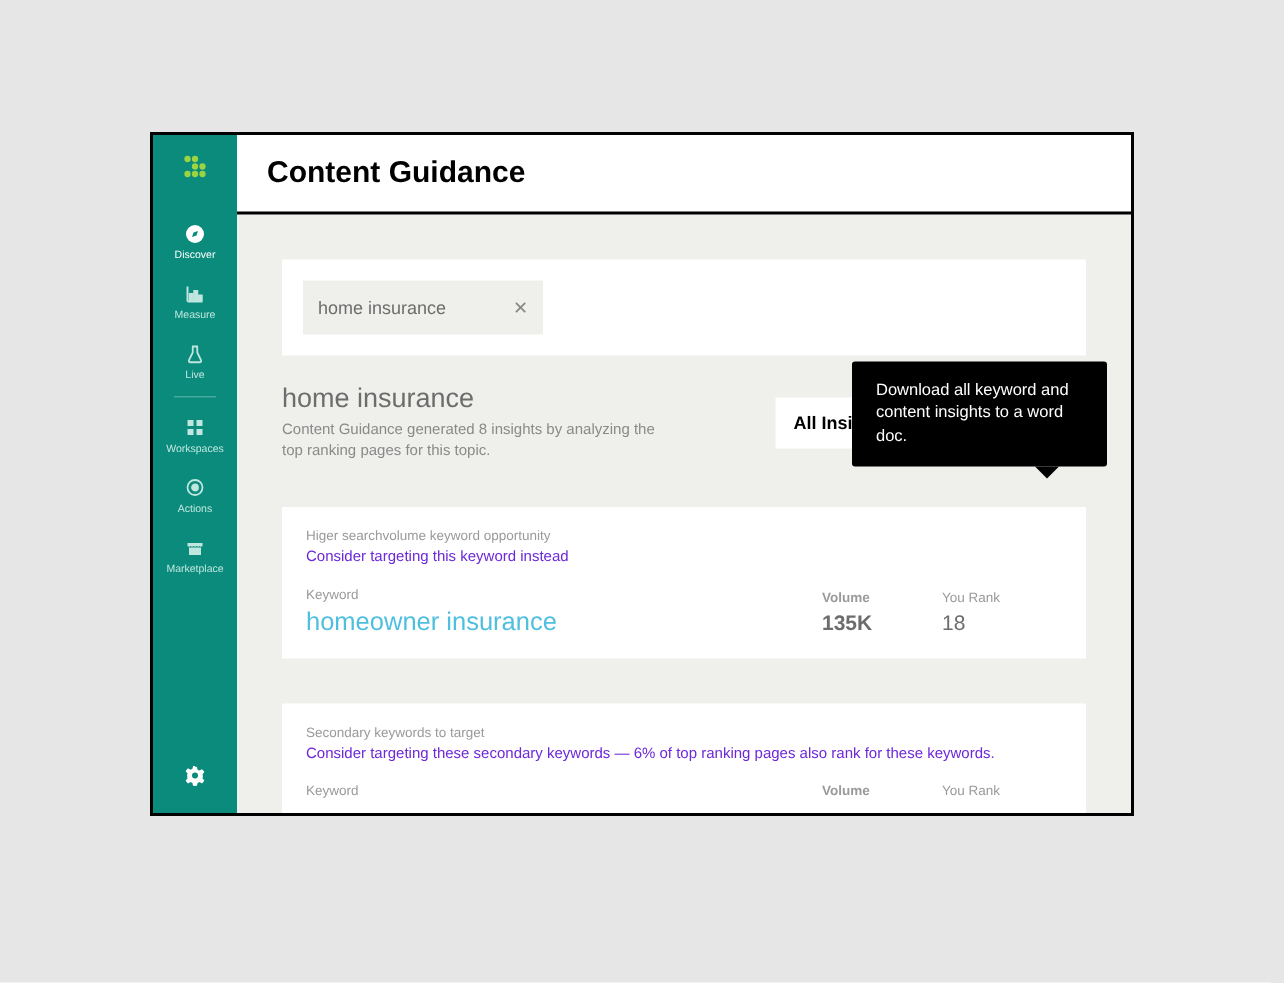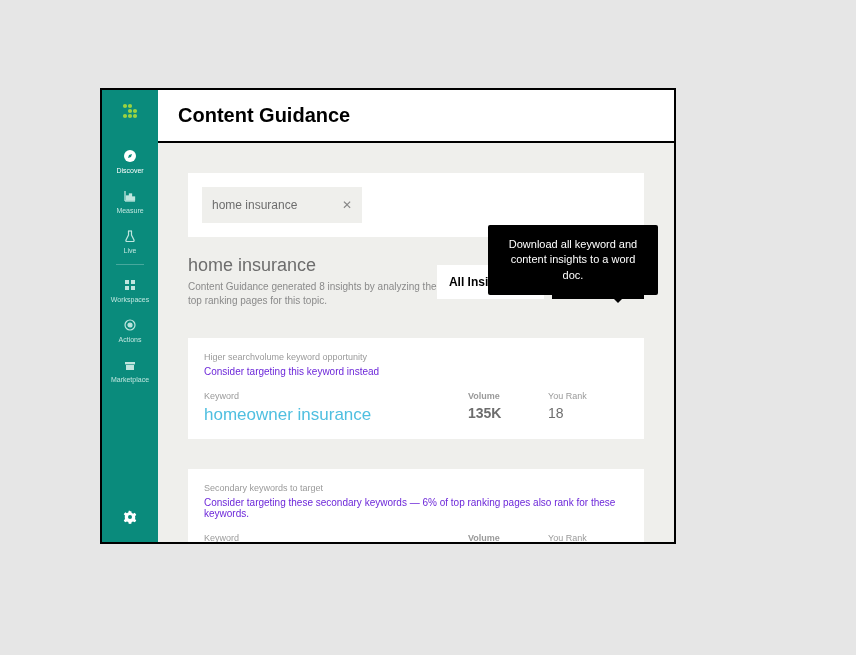--- a/index.html
+++ b/index.html
@@ -7,21 +7,21 @@
     background: #e6e6e6;
     font-family: -apple-system, BlinkMacSystemFont, "Segoe UI", Arial, sans-serif;
     width: 856px;
     height: 655px;
     position: relative;
   }
   .app {
     position: absolute;
     top: 88px;
     left: 100px;
-    width: 576px;
+    width: 656px;
     height: 456px;
     background: #fff;
     border: 2px solid #000;
     display: flex;
     overflow: hidden;
   }
   .sidebar {
     width: 56px;
     background: #0a8b7c;
     display: flex;
@@ -148,29 +148,28 @@
     background: #000;
     color: #fff;
     padding: 10px 14px;
     font-size: 12px;
     font-weight: 600;
     cursor: pointer;
     border: none;
   }
   .tooltip {
     position: absolute;
-    top: 82px;
+    top: 98px;
     right: 16px;
     background: #000;
     color: #fff;
     font-size: 11px;
     line-height: 1.4;
     padding: 12px 16px;
     width: 170px;
-    text-align: center;
     border-radius: 2px;
   }
   .tooltip::after {
     content: "";
     position: absolute;
     bottom: -8px;
     right: 32px;
     border-left: 8px solid transparent;
     border-right: 8px solid transparent;
     border-top: 8px solid #000;
@@ -186,20 +185,21 @@
     margin-bottom: 4px;
   }
   .insight-title {
     font-size: 10px;
     font-weight: 400;
     color: #6d28d9;
     margin-bottom: 14px;
   }
   .insight-row {
     display: flex;
+    align-items: center;
   }
   .insight-col.kw { flex: 1; }
   .insight-col.vol { width: 80px; font-weight: bold; }
   .insight-col.rank { width: 80px; }
   .col-label {
     font-size: 9px;
     color: #9a9a9a;
     margin-bottom: 4px;
   }
   .col-value {

